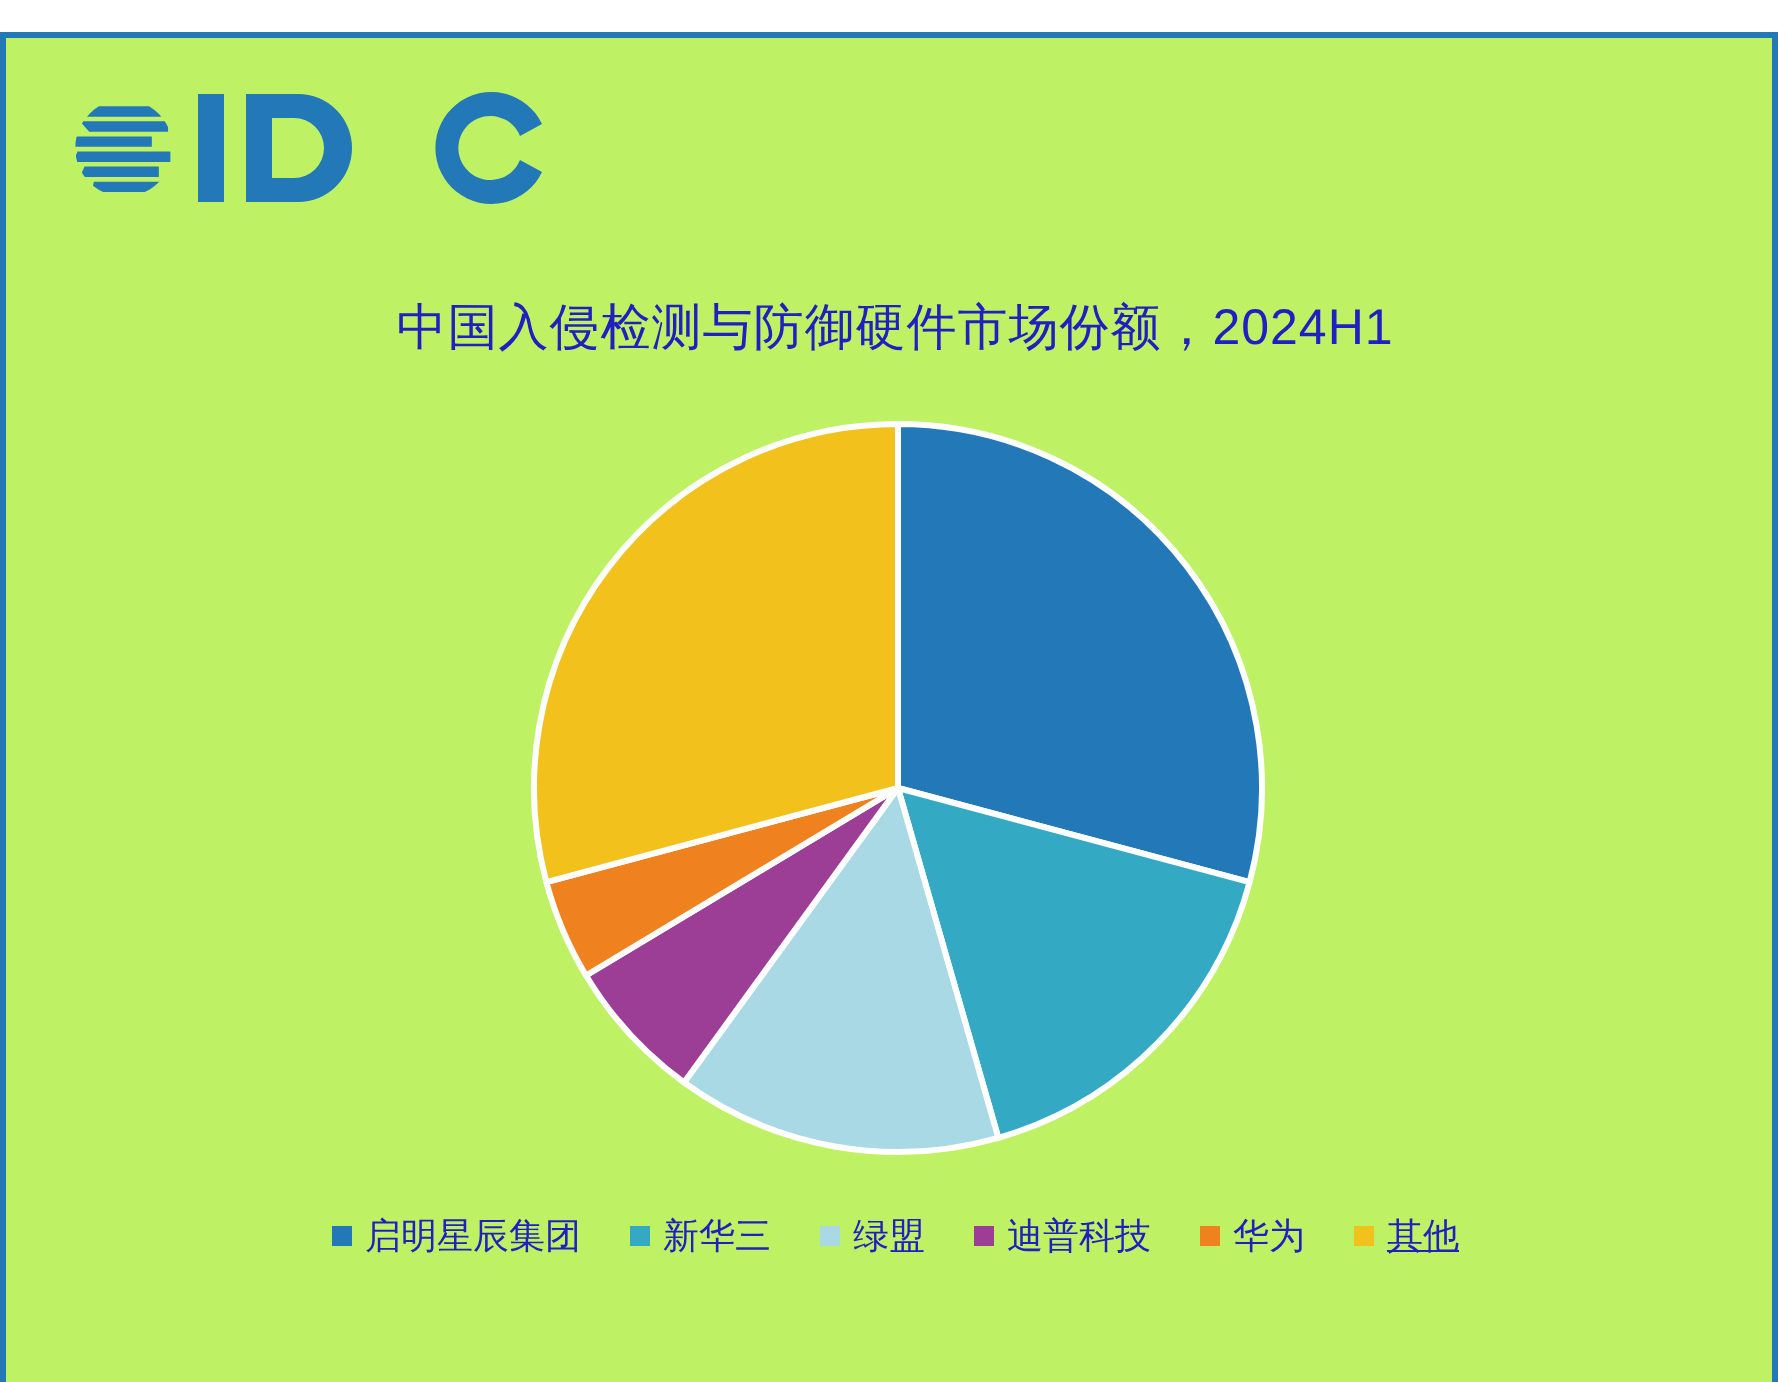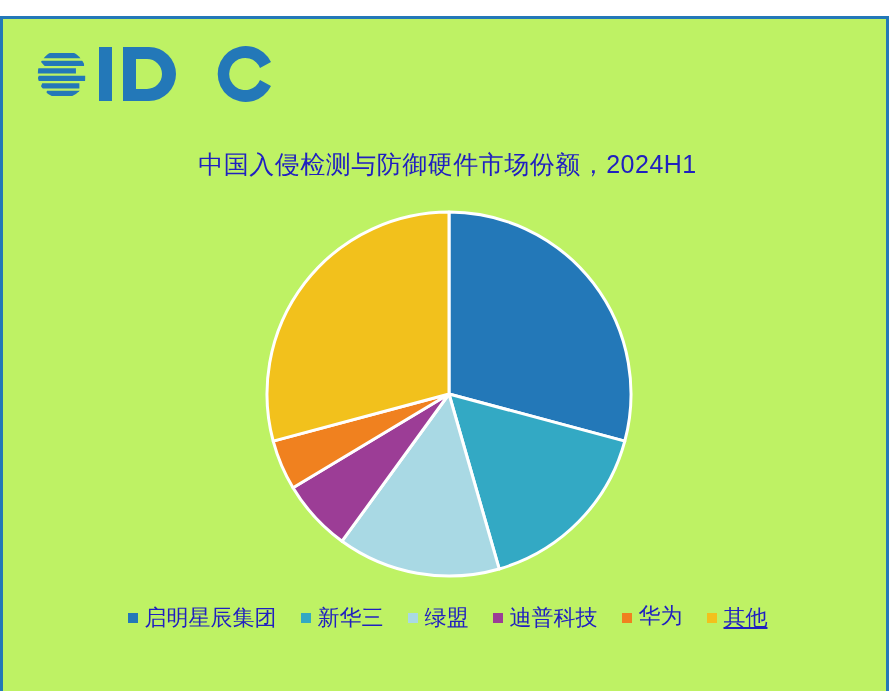--- a/index.html
+++ b/index.html
@@ -96,21 +96,21 @@
     gap: 7px;
     white-space: nowrap;
   }
   .legend-swatch {
     width: 10px;
     height: 10px;
     flex: 0 0 auto;
     display: block;
   }
   .legend-label {
-    font-size: 22px;
+    font-size: 18px;
     line-height: 22px;
     color: #2020c0;
   }
 </style>
 </head>
 <body>
 
 <div id="slide" style="border-color: rgb(35, 120, 184); background: #bef264; margin-top: 16px;">
 
   <div id="logo">
@@ -180,21 +180,21 @@
       <div class="legend-item">
         <span class="legend-swatch" style="background: rgb(169, 217, 228);"></span>
         <span class="legend-label" style="color: rgb(32, 32, 192); text-align: center;">绿盟</span>
       </div>
       <div class="legend-item">
         <span class="legend-swatch" style="background: rgb(156, 61, 150);"></span>
         <span class="legend-label" style="color: rgb(32, 32, 192);">迪普科技</span>
       </div>
       <div class="legend-item">
         <span class="legend-swatch" style="background: rgb(240, 129, 31);"></span>
-        <span class="legend-label" style="color: rgb(32, 32, 192); font-family: Liberation Mono, monospace;">华为</span>
+        <span class="legend-label" style="color: rgb(32, 32, 192);">华为</span>
       </div>
       <div class="legend-item">
         <span class="legend-swatch" style="background: rgb(242, 193, 28);"></span>
         <span class="legend-label" style="color: rgb(32, 32, 192); text-decoration: underline;">其他</span>
       </div>
     </div>
 
 </div>
 
 </body></html>

